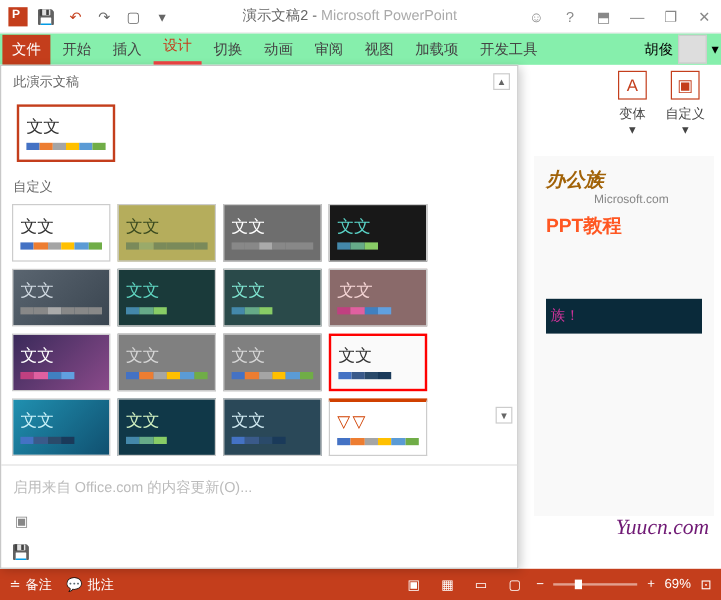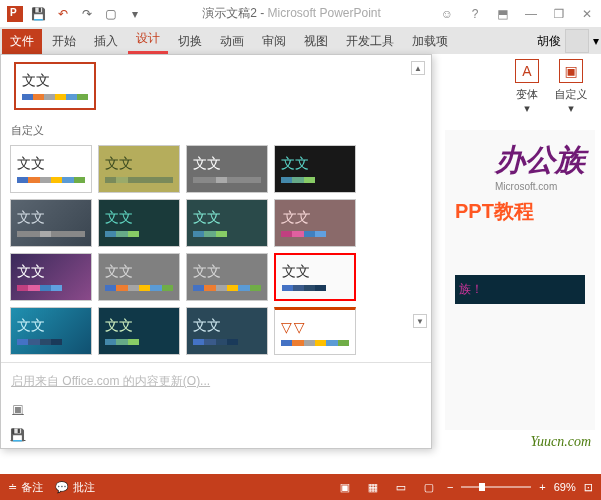--- a/index.html
+++ b/index.html
@@ -8,54 +8,54 @@
 .titlebar { height: 28px; background: #fff; display: flex; align-items: center; padding: 0 4px; border-bottom: 1px solid #e5e5e5; }
 .qat { display: flex; align-items: center; gap: 2px; }
 .qat-btn { width: 22px; height: 22px; display: flex; align-items: center; justify-content: center; color: #666; cursor: pointer; }
 .ppt-icon { width: 16px; height: 16px; background: #c43e1c; display: inline-block; position: relative; }
 .ppt-icon::after { content: "P"; color: #fff; font-size: 10px; font-weight: bold; position: absolute; left: 3px; top: 1px; }
 .title-text { flex: 1; text-align: center; color: #666; font-size: 12px; }
 .title-text .faded { color: #aaa; }
 .win-ctrl { display: flex; gap: 8px; align-items: center; }
 .win-btn { width: 20px; height: 20px; display: flex; align-items: center; justify-content: center; color: #888; cursor: pointer; }
 
-.ribbon-tabs { height: 26px; display: flex; align-items: center; background: #e5e5e5; padding: 0 2px; gap: 2px; }
+.ribbon-tabs { height: 26px; display: flex; align-items: center; background: #86efac; padding: 0 2px; gap: 2px; }
 .ribbon-tab { padding: 4px 8px; color: #444; cursor: pointer; font-size: 12px; }
 .ribbon-tab.file { background: #c43e1c; color: #fff; }
 .ribbon-tab.active { color: #c43e1c; border-bottom: 6px solid #ef4444; }
 .account { margin-left: auto; display: flex; align-items: center; gap: 4px; }
 .avatar { width: 24px; height: 24px; background: #ddd; border: 1px solid #ccc; }
 
 .dropdown-panel { position: absolute; top: 54px; left: 0; width: 432px; background: #fff; border: 1px solid #c8c8c8; box-shadow: 2px 2px 8px rgba(0,0,0,.2); z-index: 10; }
 .panel-section-label { padding: 6px 10px 4px; color: #666; font-size: 11px; }
 .theme-row { padding: 4px 10px; display: flex; overflow: hidden; }
 .theme-thumb { width: 82px; height: 48px; border: 1px solid #ccc; margin: 3px; cursor: pointer; display: flex; flex-direction: column; justify-content: center; padding: 4px 6px; position: relative; }
 .theme-thumb.selected { border: 2px solid #c43e1c; }
 .theme-thumb.highlighted { border: 2px solid #ff0000; }
 .theme-title { font-size: 14px; font-family: "STKaiti","KaiTi",serif; }
 .theme-palette { height: 6px; display: flex; margin-top: 4px; }
 .theme-palette span { flex: 1; }
 .grid-row { display: flex; flex-wrap: wrap; padding: 0 6px; }
 .panel-sep { border-top: 1px solid #e0e0e0; margin: 4px 0; }
-.panel-footer-item { padding: 6px 10px; color: #555; cursor: pointer; display: flex; align-items: center; gap: 8px; text-decoration: underline; }
+.panel-footer-item { padding: 6px 10px; color: #555; cursor: pointer; display: flex; align-items: center; gap: 8px; }
 .panel-footer-item.disabled { color: #bbb; }
 .scroll-arrows { position: absolute; right: 4px; top: 6px; width: 16px; display: flex; flex-direction: column; gap: 2px; }
 .scroll-btn { width: 14px; height: 14px; border: 1px solid #ccc; background: #fff; display: flex; align-items: center; justify-content: center; font-size: 8px; color: #666; cursor: pointer; }
 .scroll-btn.bottom { position: absolute; right: 4px; bottom: 120px; }
 
 .ribbon-group { position: absolute; top: 58px; right: 10px; display: flex; gap: 4px; }
 .rg-btn { width: 40px; height: 58px; border: 1px solid transparent; display: flex; flex-direction: column; align-items: center; justify-content: center; cursor: pointer; font-size: 11px; color: #444; }
 .rg-icon { width: 24px; height: 24px; border: 1px solid #c43e1c; display: flex; align-items: center; justify-content: center; margin-bottom: 4px; font-size: 14px; color: #c43e1c; }
 
 .slide-area { position: absolute; top: 130px; right: 6px; width: 150px; height: 300px; background: #f9f9f9; padding: 10px; }
-.wm1 { color: #701a75; font-size: 30px; font-weight: bold; font-style: italic; text-align: right; }
+.wm1 { color: #a16207; font-size: 16px; font-weight: bold; font-style: italic; }
 .wm1-sub { color: #888; font-size: 10px; margin-left: 40px; }
-.wm2 { color: #ff5722; font-size: 20px; font-weight: bold; margin-top: 6px; }
+.wm2 { color: #ff5722; font-size: 16px; font-weight: bold; margin-top: 6px; }
 .slide-band { background: #0a2a3a; color: #cc3399; padding: 6px 4px; margin-top: 50px; font-size: 12px; }
-.yuucn { position: absolute; right: 10px; bottom: 50px; color: #4d7c0f; font-size: 14px; font-family: Georgia, serif; font-style: italic; }
+.yuucn { position: absolute; right: 10px; bottom: 50px; color: #701a75; font-size: 18px; font-family: Georgia, serif; font-style: italic; }
 
 .statusbar { position: absolute; bottom: 0; left: 0; right: 0; height: 26px; background: #c43e1c; color: #fff; display: flex; align-items: center; padding: 0 8px; gap: 12px; font-size: 11px; }
 .sb-item { display: flex; align-items: center; gap: 4px; cursor: pointer; }
 .sb-right { margin-left: auto; display: flex; align-items: center; gap: 8px; }
 .view-btn { width: 20px; height: 16px; display: flex; align-items: center; justify-content: center; }
 .zoom-track { width: 70px; height: 2px; background: rgba(255,255,255,.5); position: relative; }
 .zoom-thumb { position: absolute; left: 25%; top: -3px; width: 6px; height: 8px; background: #fff; }
 
 
 .bg-white { background: #fff; color: #333; }
@@ -111,22 +111,22 @@
 
 <div class="ribbon-tabs">
   <div class="ribbon-tab file">文件</div>
   <div class="ribbon-tab">开始</div>
   <div class="ribbon-tab">插入</div>
   <div class="ribbon-tab active">设计</div>
   <div class="ribbon-tab">切换</div>
   <div class="ribbon-tab">动画</div>
   <div class="ribbon-tab">审阅</div>
   <div class="ribbon-tab">视图</div>
+  <div class="ribbon-tab">加载项</div>
   <div class="ribbon-tab">开发工具</div>
-  <div class="ribbon-tab">加载项</div>
   <div class="account">
     <span>胡俊</span>
     <div class="avatar"></div>
     <span>▾</span>
   </div>
 </div>
 
 <div class="ribbon-group">
   <div class="rg-btn">
     <div class="rg-icon">A</div>
@@ -136,20 +136,21 @@
     <div class="rg-icon">▣</div>
     <span>自定义</span> ▾
   </div>
 </div>
 
 <div class="dropdown-panel">
   <div class="scroll-arrows">
     <div class="scroll-btn">▲</div>
   </div>
 
+  <div class="panel-section-label">此演示文稿</div>
   <div class="theme-row">
     <div class="theme-thumb bg-white selected">
       <div class="theme-title">文文</div>
       <div class="theme-palette p1">
           <span></span>
           <span></span>
           <span></span>
           <span></span>
           <span></span>
           <span></span>

